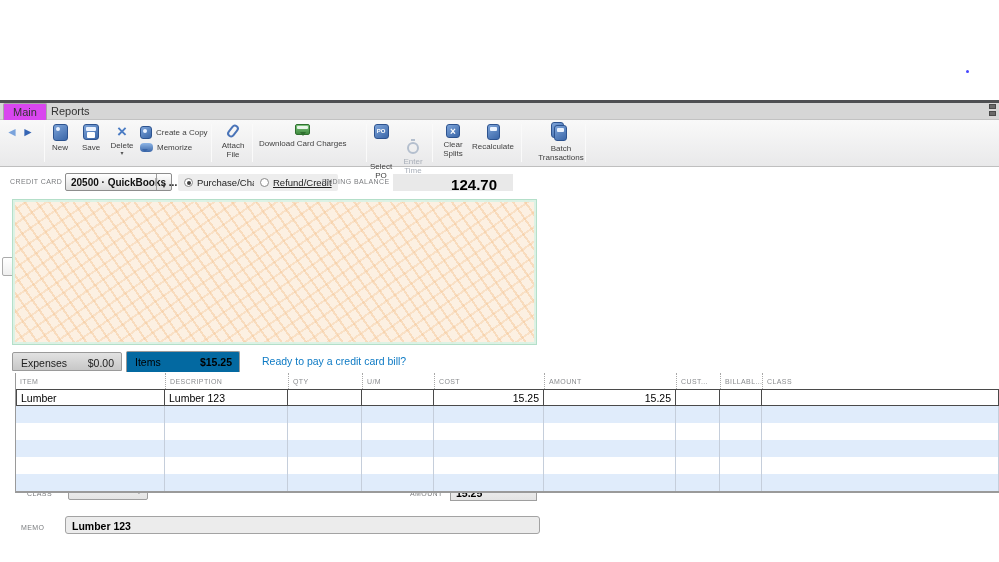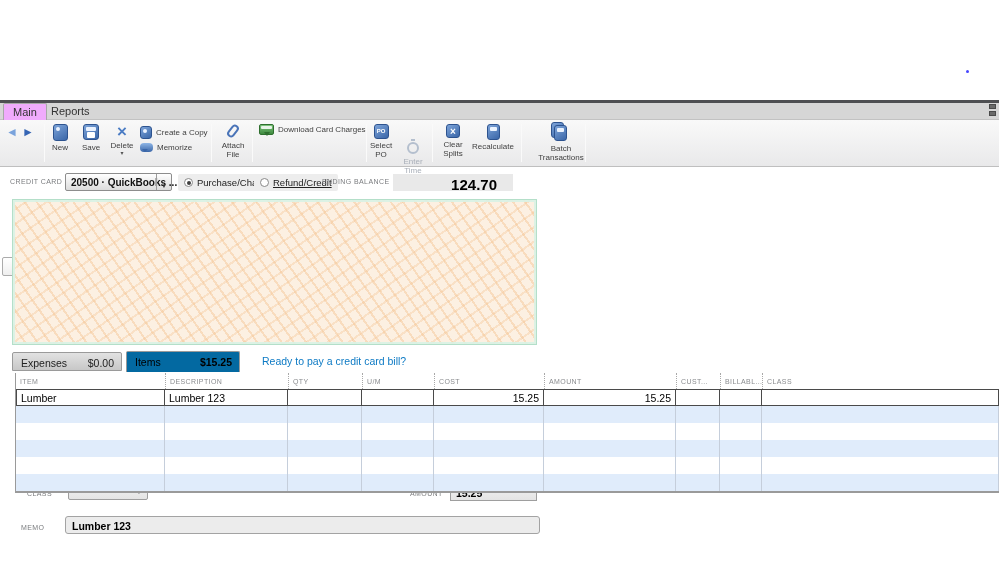--- a/index.html
+++ b/index.html
@@ -9,21 +9,21 @@
 
   .abs { position:absolute; }
 
   
   #cursor-dot { left:966px; top:70px; width:3px; height:3px; background:#4646ff; border-radius:50%; }
 
   
   #ribbon-topstrip { left:0; top:100px; width:999px; height:3px; background:#4e4f52; }
   #ribbon-tabbar { left:0; top:103px; width:999px; height:17px; background:#d6d6d6; border-bottom:1px solid #c2c2c2; }
   .ribbon-tab { position:absolute; top:0; height:17px; font-size:11px; color:#333; padding:2px 9px 0 9px; }
-  .ribbon-tab.active { background:#f0abfc; border:1px solid #a8a8a8; border-bottom:none; border-radius:2px 2px 0 0; }
+  .ribbon-tab.active { background:#d946ef; border:1px solid #a8a8a8; border-bottom:none; border-radius:2px 2px 0 0; }
   #tab-main { left:3px; }
   #tab-reports { left:42px; }
   .mini-sq { position:absolute; right:3px; width:7px; height:5px; background:#6a6a6a; border:1px solid #4a4a4a; }
 
   
   #toolbar { left:0; top:120px; width:999px; height:47px; background:linear-gradient(#f9f9f9,#e9e9ea); border-bottom:1px solid #bfbfbf; }
   .tsep { position:absolute; top:4px; height:38px; width:1px; background:#cdcdcd; border-right:1px solid #fafafa; }
   .tbtn-label { font-size:8px; color:#3f3f3f; text-align:center; line-height:9px; }
   .tbtn-label.dim { color:#a8aeb8; }
   .nav-arrow { font-size:12px; line-height:12px; }
@@ -163,28 +163,28 @@
 
     <div class="tsep" style="left:211px;"></div>
 
     <div class="toolbar-item" style="left:216px;top:4px;width:34px;">
       <span class="i-clip"></span>
       <span class="tbtn-label" style="margin-top:3px;width:30px;">Attach File</span>
     </div>
 
     <div class="tsep" style="left:252px;"></div>
 
-    <div class="inline-item" style="left:259px;top:4px;">
+    <div class="inline-item" style="left:259px;top:4px;flex-direction:column;">
       <span class="i-card"></span>
       <span class="tbtn-label">Download Card Charges</span>
     </div>
 
     <div class="tsep" style="left:366px;"></div>
 
-    <div class="toolbar-item" style="left:366px;top:4px;width:30px;">
+    <div class="toolbar-item" style="left:366px;top:4px;width:30px;gap:21px;">
       <span class="tile" style="width:15px;height:15px;">
           <span class="po-txt">PO</span>
         </span>
       <span class="tbtn-label" style="margin-top:2px;width:28px;">Select PO</span>
     </div>
     <div class="toolbar-item" style="left:398px;top:19px;width:30px;">
       <span class="i-clock"></span>
       <span class="tbtn-label dim" style="margin-top:3px;width:28px;">Enter Time</span>
     </div>
 

